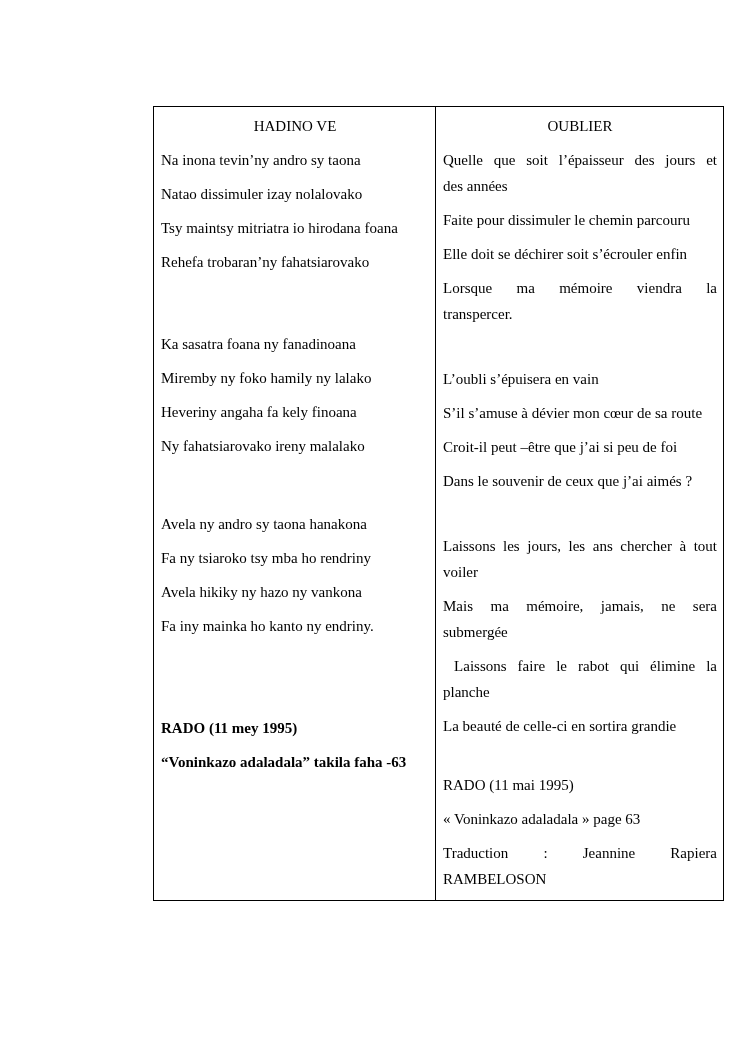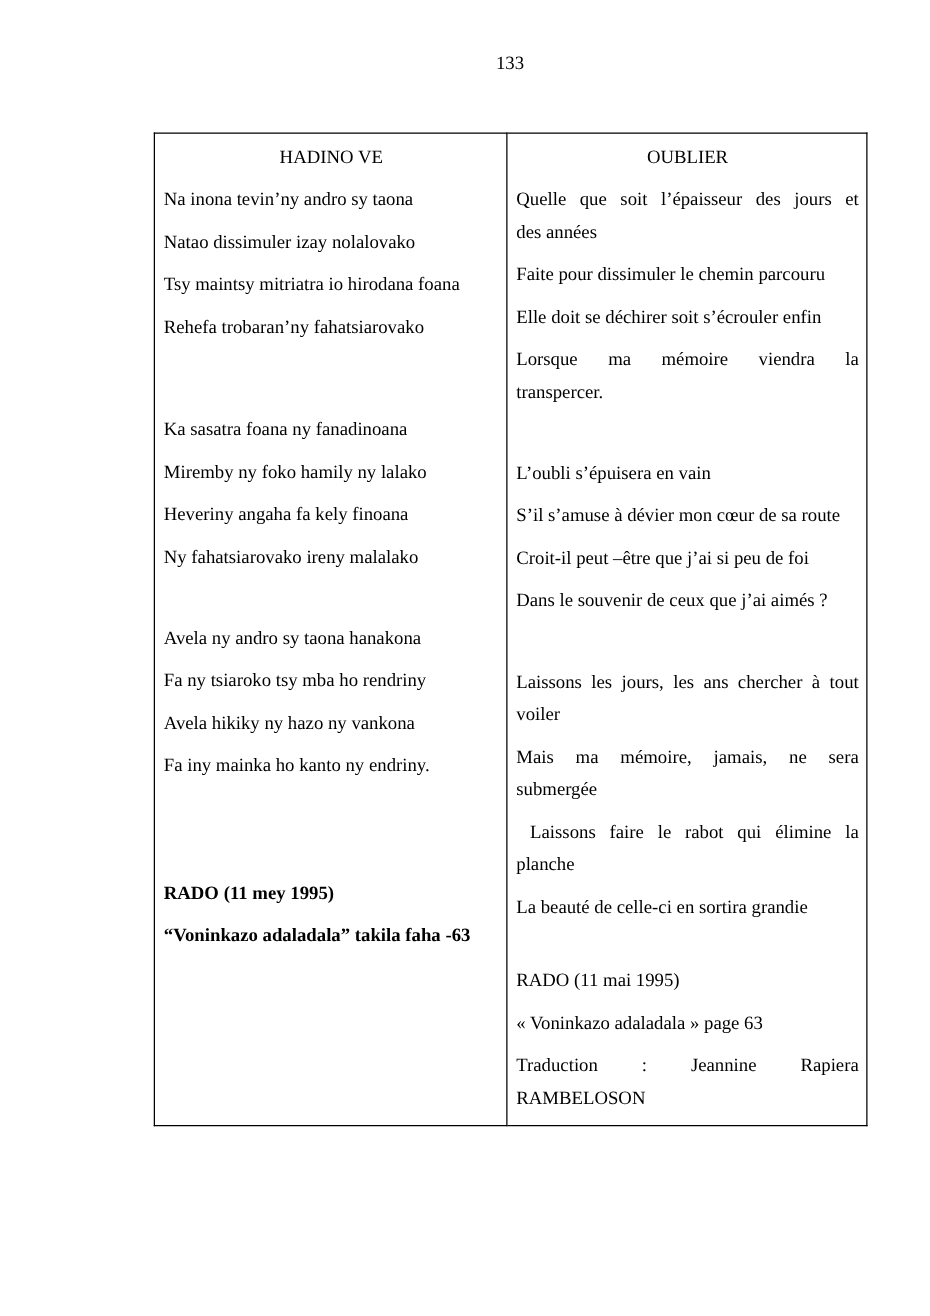--- a/index.html
+++ b/index.html
@@ -21,21 +21,21 @@
     top: 38px;
     left: 137px;
     width: 542px;
     text-align: center;
     font-size: 15px;
     line-height: 26px;
   }
   table.poem-table {
     position: absolute;
     top: 106px;
-    left: 123px;
+    left: 153px;
     width: 542px;
     border-collapse: collapse;
     table-layout: fixed;
   }
   td.cell {
     border: 1px solid #000000;
     vertical-align: top;
     padding: 6px 6px 0 7px;
   }
   td.cell-left  { width: 268px; }
@@ -59,32 +59,31 @@
   }
   .line.just {
     text-align: justify;
     text-align-last: justify;
     -moz-text-align-last: justify;
   }
   .b { font-weight: normal; }
 
   
   #col0 > .block:nth-of-type(2) { margin-top: 48px; }
-  #col0 > .block:nth-of-type(3) { margin-top: 31px; }
+  #col0 > .block:nth-of-type(3) { margin-top: 44px; }
   #col0 > .block:nth-of-type(4) { margin-top: 68px; font-weight: bold; }
   #col1 > .block:nth-of-type(2) { margin-top: 31px; }
   #col1 > .block:nth-of-type(3) { margin-top: 31px; }
   #col1 > .block:nth-of-type(4) { margin-top: 25px; }
 </style>
 </head>
 <body>
 
 <div class="page">
 
-  <div class="page-number">133</div>
 
   <table class="poem-table">
     <tbody>
       <tr>
         <td class="cell cell-left">
           <div class="cell-header">HADINO VE</div>
           <div id="col0">
               <div class="block">
                 <div class="para">
                   <div class="line"><span class="b">Na</span><span> inona tevin’ny andro </span><span class="b">sy</span><span> taona</span></div>

